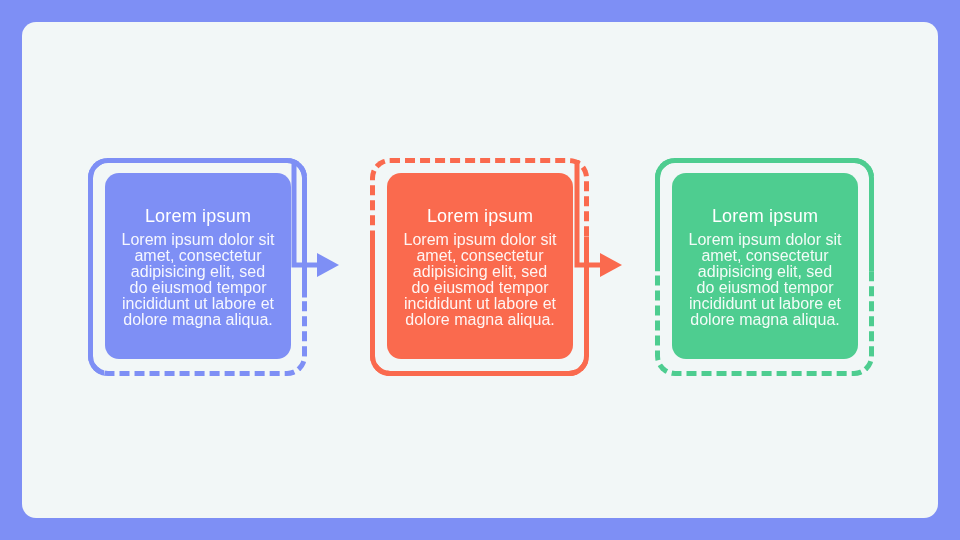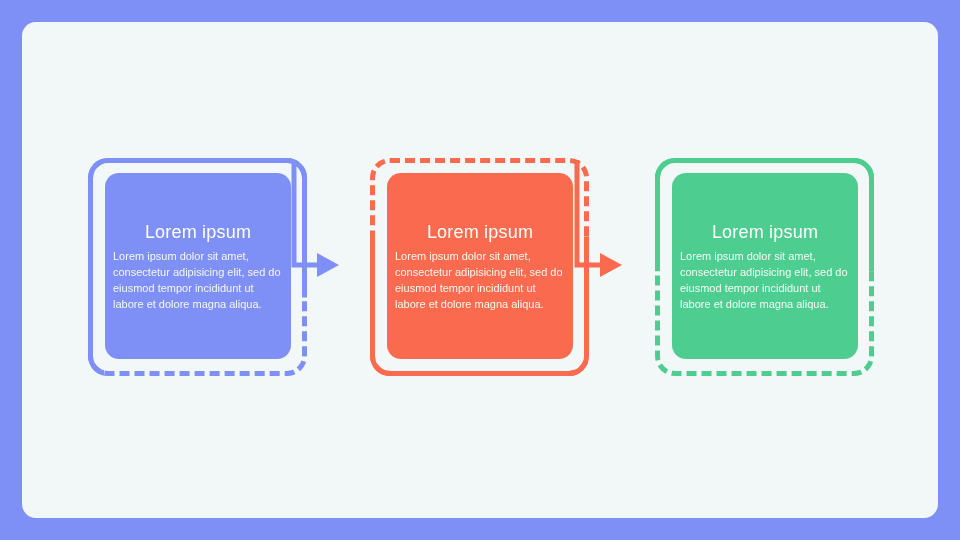--- a/index.html
+++ b/index.html
@@ -84,36 +84,37 @@
 
   
   .card {
     position: absolute;
     left: 17px;
     top: 15px;
     width: 186px;
     height: 186px;
     border-radius: 14px;
     box-sizing: border-box;
-    padding: 0 8px;
+    padding: 0 16px;
     display: flex;
     flex-direction: column;
     align-items: center;
     justify-content: center;
+    text-align: center;
     color: #ffffff;
   }
   .card-title {
     font-size: 18px;
     line-height: 22px;
     font-weight: 400;
     margin: 0 0 5px 0;
     letter-spacing: 0.2px;
   }
   .card-body {
-    font-size: 11px;
+    font-size: 16px;
     line-height: 16px;
     font-weight: 400;
     margin: 0;
     color: rgba(255,255,255,0.93);
   }
 
   
   .connector {
     position: absolute;
     top: 158px;

